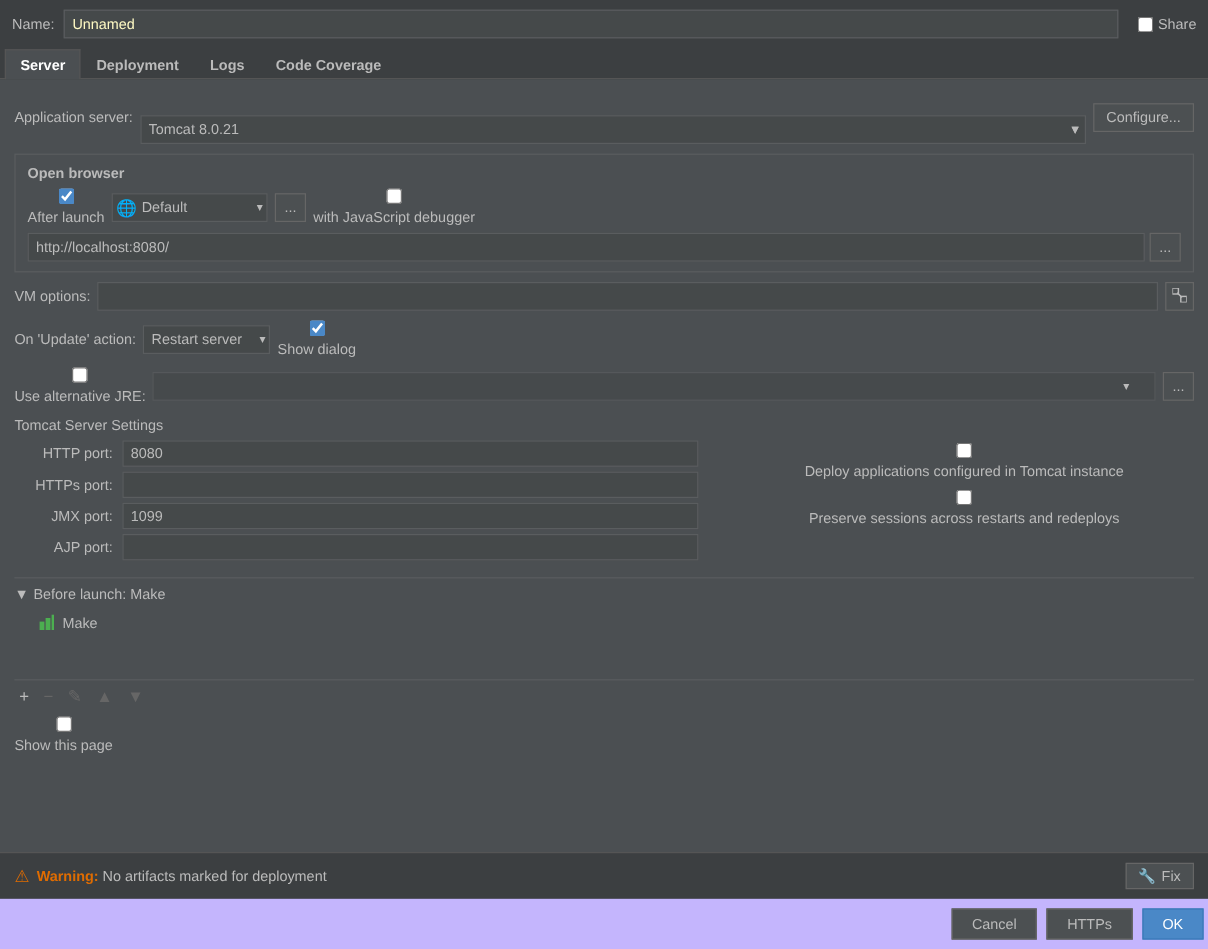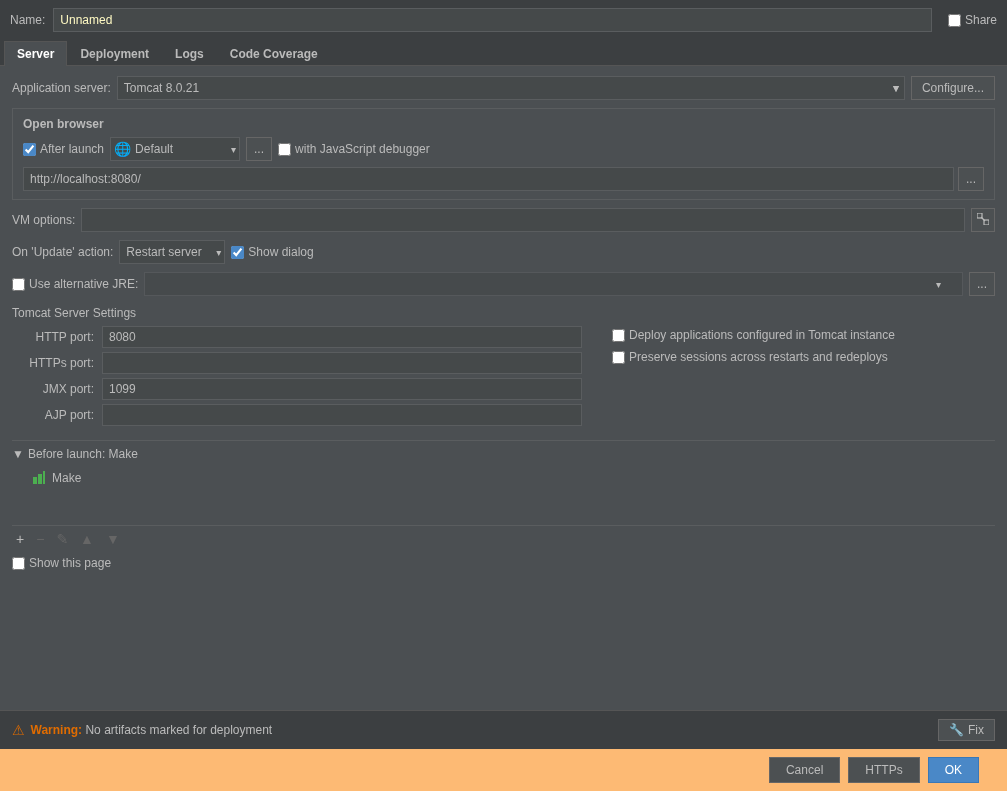--- a/index.html
+++ b/index.html
@@ -106,20 +106,21 @@
       height: 24px;
       appearance: none;
       -webkit-appearance: none;
       cursor: pointer;
     }
     .app-server-wrapper {
       flex: 1;
       position: relative;
       display: flex;
       align-items: center;
+      margin-top: 20px;
     }
     .app-server-wrapper::after {
       content: '▾';
       position: absolute;
       right: 6px;
       color: #bbbbbb;
       pointer-events: none;
     }
     .configure-btn {
       background: #4c5052;
@@ -197,20 +198,21 @@
       padding: 2px 6px;
       height: 24px;
       outline: none;
     }
     
     .checkbox-wrapper {
       display: flex;
       align-items: center;
       gap: 4px;
       cursor: pointer;
+      flex-direction: column;
     }
     .checkbox-wrapper input[type="checkbox"] {
       width: 13px;
       height: 13px;
       cursor: pointer;
       accent-color: #4a88c7;
     }
     
     .vm-options-row {
       display: flex;
@@ -404,22 +406,22 @@
       color: #bbbbbb;
       font-size: 12px;
       padding: 3px 10px;
       cursor: pointer;
       display: flex;
       align-items: center;
       gap: 4px;
     }
     
     .bottom-bar {
-      background: #fdba74;
-      padding: 8px 28px;
+      background: #c4b5fd;
+      padding: 8px 4px;
       display: flex;
       justify-content: flex-end;
       gap: 8px;
     }
     .btn-cancel {
       background: #4c5052;
       border: 1px solid #666;
       color: #bbbbbb;
       font-size: 12px;
       padding: 5px 16px;

